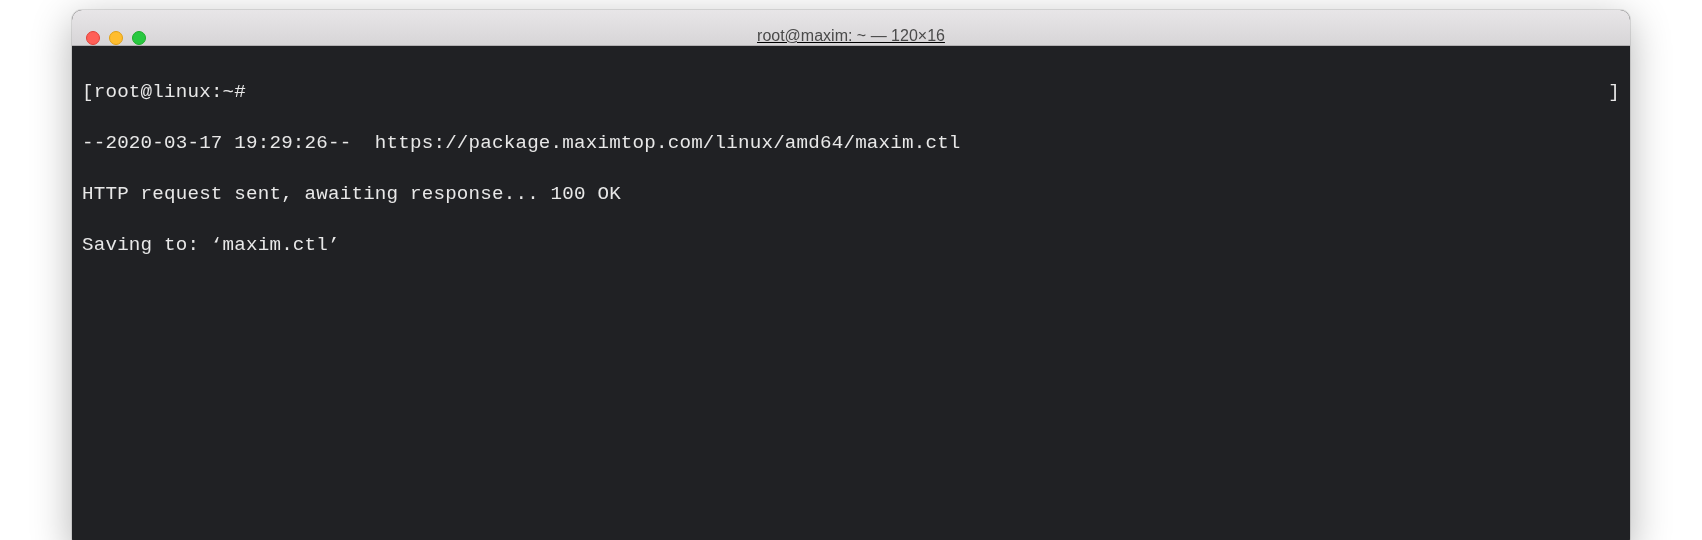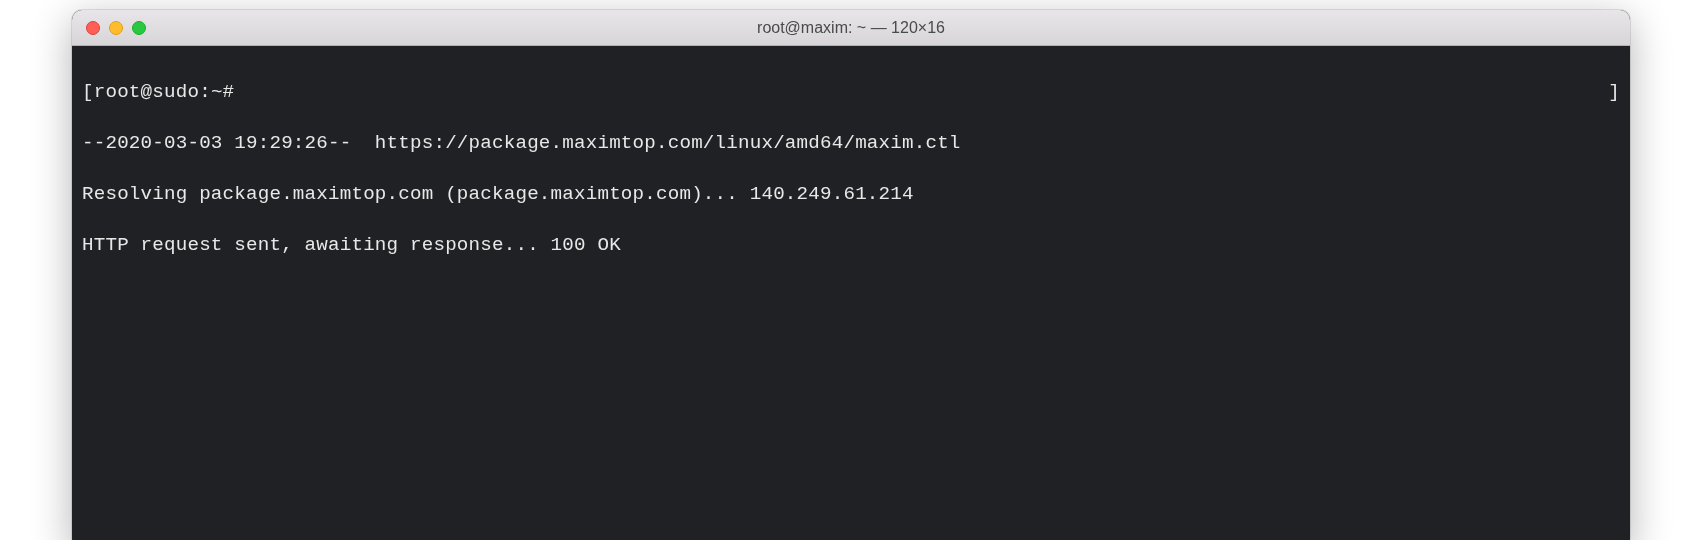--- a/index.html
+++ b/index.html
@@ -21,22 +21,23 @@
       overflow: hidden;
       box-shadow: 0 10px 40px rgba(0,0,0,0.3), 0 0 0 1px rgba(0,0,0,0.1);
       background: #1e1e1e;
       margin: 10px auto;
     }
     .titlebar {
       height: 36px;
       background: linear-gradient(to bottom, #e8e6e8 0%, #d7d5d7 100%);
       border-bottom: 1px solid #b3b1b3;
       display: flex;
-      align-items: center;
+      align-items: flex-end;
       position: relative;
+      text-decoration: underline;
     }
     .traffic-lights {
       display: flex;
       gap: 9px;
       padding-left: 14px;
       position: absolute;
       left: 0;
     }
     .traffic-light {
       width: 14px;
@@ -79,23 +80,23 @@
 <div class="window">
   <div class="titlebar">
     <div class="traffic-lights">
       <div class="traffic-light tl-close"></div>
       <div class="traffic-light tl-min"></div>
       <div class="traffic-light tl-max"></div>
     </div>
     <div class="title">root@maxim: ~ — 120×16</div>
   </div>
   <div class="terminal">
-<div class="prompt-wrap"><span>[</span><span>root@sudo</span><span>:</span><span>~#</span><span class="bracket-r-fill">]</span></div>
-<div>--2020-03-03 19:29:26--  https://package.maximtop.com/linux/amd64/maxim.ctl</div>
-<div>Resolving package.maximtop.com (package.maximtop.com)... 140.249.61.214</div>
+<div class="prompt-wrap"><span>[</span><span>root@linux</span><span>:</span><span>~#</span><span class="bracket-r-fill">]</span></div>
+<div>--2020-03-17 19:29:26--  https://package.maximtop.com/linux/amd64/maxim.ctl</div>
 <div>HTTP request sent, awaiting response... 100 OK</div>
+<div>Saving to: ‘maxim.ctl’</div>
 <div> </div>
 <div> </div>
 
 
 
   </div>
 </div>
 
 </body></html>

